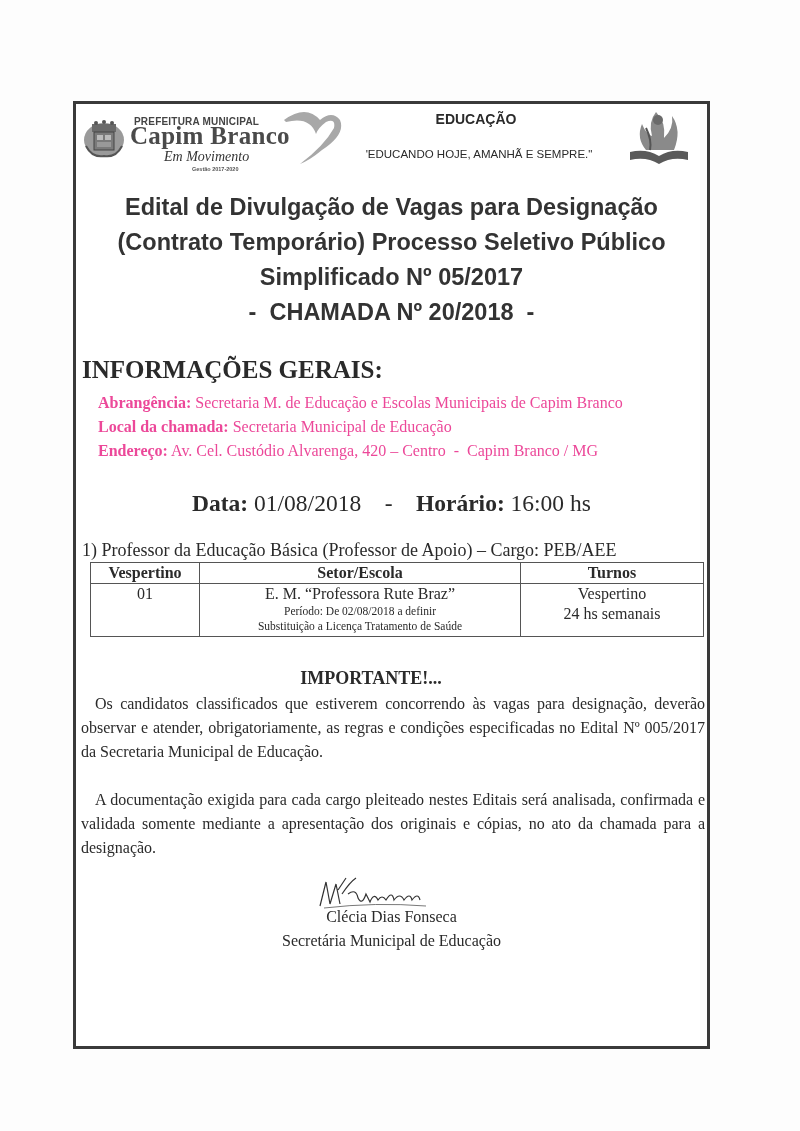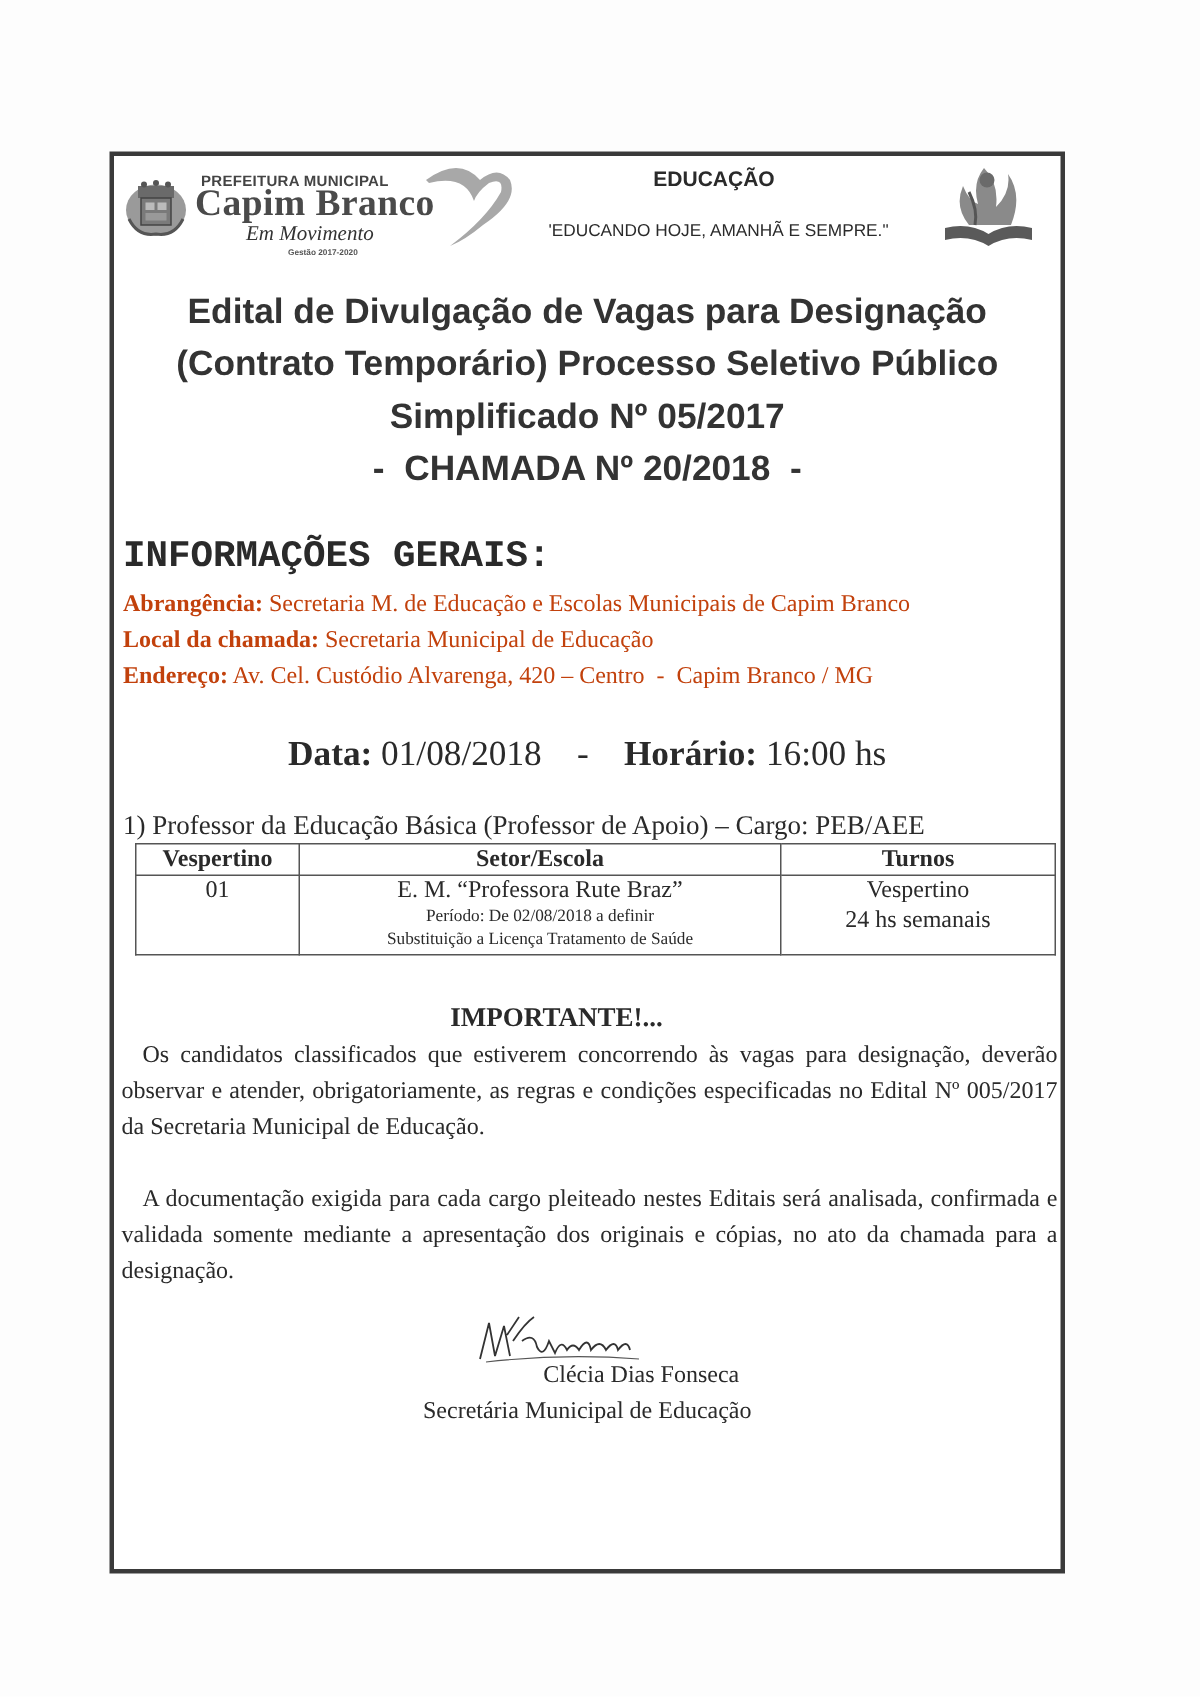--- a/index.html
+++ b/index.html
@@ -62,26 +62,26 @@
     
     .title {
       position: absolute; left: 0; top: 86px; width: 631px;
       text-align: center;
       font-family: "Liberation Sans", sans-serif; font-weight: bold;
       font-size: 23.5px; line-height: 35px; color: #333;
     }
     
     .info-heading {
       position: absolute; left: 6px; top: 252px;
-      font-family: Liberation Mono, monospace; font-weight: bold;
+      font-family: Liberation Serif, serif; font-weight: bold;
       font-size: 25px; color: #2a2a2a;
     }
     .info-line {
-      position: absolute; left: 6px;
-      font-family: "Liberation Serif", serif; font-size: 16px; color: #c2410c;
+      position: absolute; left: 22px;
+      font-family: "Liberation Serif", serif; font-size: 16px; color: #ec4899;
       white-space: nowrap;
     }
     .info-line b { font-weight: bold; }
     .datetime {
       position: absolute; left: 0; top: 386px; width: 631px;
       text-align: center;
       font-family: "Liberation Serif", serif; font-size: 23.5px; color: #2a2a2a;
       white-space: pre;
     }
     .datetime b { font-weight: bold; }
@@ -113,21 +113,21 @@
       position: absolute; left: 5px; width: 624px;
       font-family: "Liberation Serif", serif; font-size: 16px; line-height: 24px;
       color: #2a2a2a; text-align: justify; text-indent: 14px;
     }
     
     .signature {
       position: absolute; left: 240px; top: 768px; width: 150px; height: 40px;
     }
     .sig-name {
       position: absolute; left: 0; top: 804px; width: 631px; text-align: center;
-      font-family: "Liberation Serif", serif; font-size: 16px; color: #2a2a2a; margin-left: 36px;
+      font-family: "Liberation Serif", serif; font-size: 16px; color: #2a2a2a;
     }
     .sig-role {
       position: absolute; left: 0; top: 828px; width: 631px; text-align: center;
       font-family: "Liberation Serif", serif; font-size: 16px; color: #2a2a2a;
     }
   </style>
 </head>
 <body>
 
 <div class="frame">

